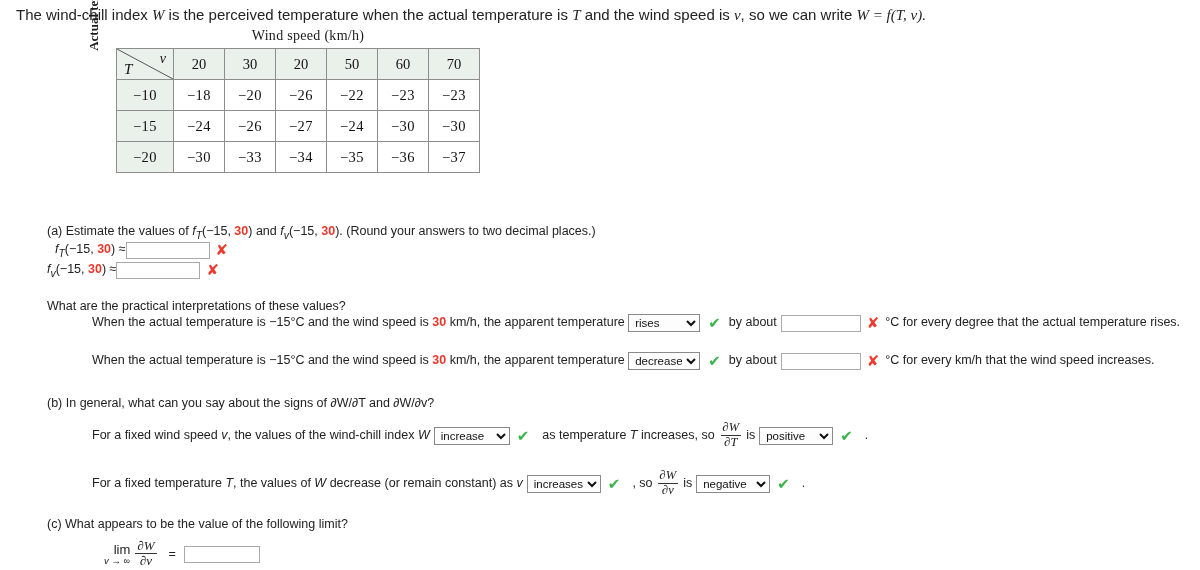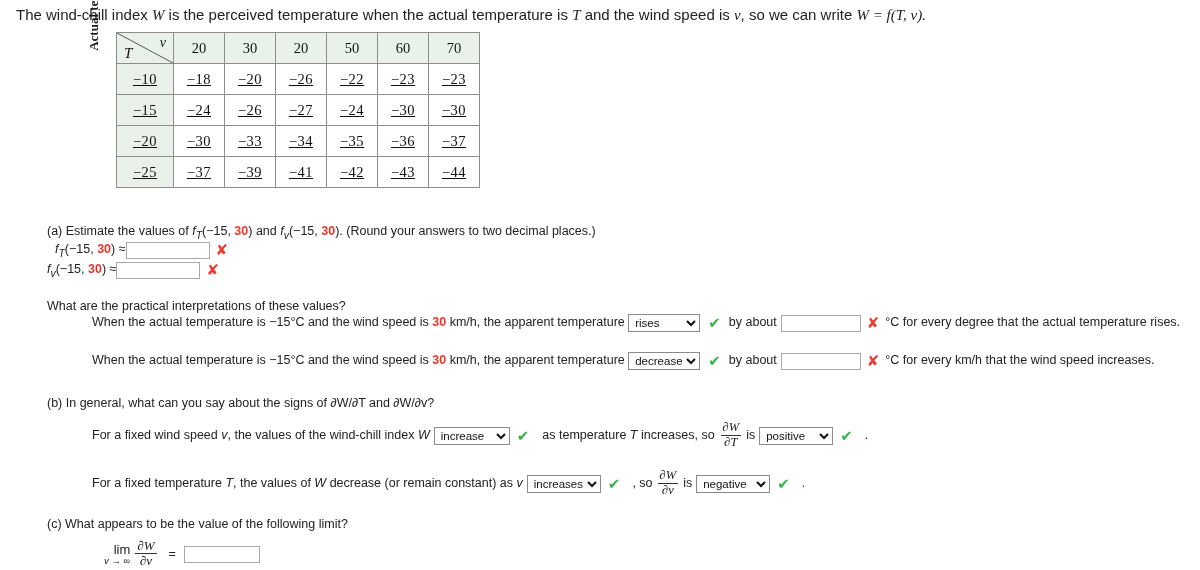--- a/index.html
+++ b/index.html
@@ -80,21 +80,21 @@
     position: absolute; right: 7px; top: 2px;
     font-style: italic; font-size: 14px;
   }
   .corner-t {
     position: absolute; left: 7px; bottom: 1px;
     font-style: italic; font-size: 15px;
   }
   .corner-diag {
     position: absolute; left: 0; top: 0; width: 100%; height: 100%;
   }
-  .neg { letter-spacing: .5px; text-decoration: underline; }
+  .neg { letter-spacing: .5px; }
 
   
   .qline { white-space: nowrap; font-size: 12.5px; color: #222; }
 
   
   input.ans {
     border: 1px solid #aaaaaa;
     background: #ffffff;
     height: 15px;
     font-family: "Liberation Sans", sans-serif;
@@ -156,20 +156,21 @@
   .limwrap .sub { display:block; font-size: 9.5px; font-style: italic; }
 </style>
 </head>
 <body>
 
 <div class="abs" id="intro">
   <span>The wind-chill index </span><i class="v">W</i><span> is the perceived temperature when the actual temperature is </span><i class="v">T</i><span> and the wind speed is </span><i class="v">v</i><span>, so we can write </span><i class="v">W = f(T, v).</i>
 </div>
 
 <div class="abs" id="table-block">
+  <div id="wind-speed-label">Wind speed (km/h)</div>
   <div id="axis-label-vertical">Actual temperature (°C)</div>
 
   <table class="wind">
     <thead>
       <tr>
         <th class="corner">
           <svg class="corner-diag" viewBox="0 0 56 30" preserveAspectRatio="none">
             <line x1="0" y1="0" x2="56" y2="30" stroke="#555" stroke-width="1"></line>
           </svg>
           <span class="corner-v">v</span>
@@ -204,29 +205,20 @@
       </tr>
       <tr>
         <td class="rowhead neg">−20</td>
         <td class="neg">−30</td>
         <td class="neg">−33</td>
         <td class="neg">−34</td>
         <td class="neg">−35</td>
         <td class="neg">−36</td>
         <td class="neg">−37</td>
       </tr>
-      <tr>
-        <td class="rowhead neg">−25</td>
-        <td class="neg">−37</td>
-        <td class="neg">−39</td>
-        <td class="neg">−41</td>
-        <td class="neg">−42</td>
-        <td class="neg">−43</td>
-        <td class="neg">−44</td>
-      </tr>
     </tbody>
   </table>
 </div>
 
 <div class="abs qline" style="left:47px; top:224px;">
   <span>(a) Estimate the values of  </span><i class="mathit">f</i><sub style="font-style:italic;">T</sub><span>(−15, </span><span class="red">30</span><span>)</span><span> and </span><i class="mathit">f</i><sub style="font-style:italic;">v</sub><span>(−15, </span><span class="red">30</span><span>)</span><span>.  (Round your answers to two decimal places.)</span>
 </div>
 
 <div class="abs qline" style="left:47px; top:241px;margin-left:8px;">
   <i class="mathit">f</i><sub style="font-style:italic;">T</sub><span>(−15, </span><span class="red">30</span><span>) ≈</span><input class="ans" style="width: 76px;" value=""><span style="display:inline-block;width:6px;"></span><span class="xmark">✘</span>

